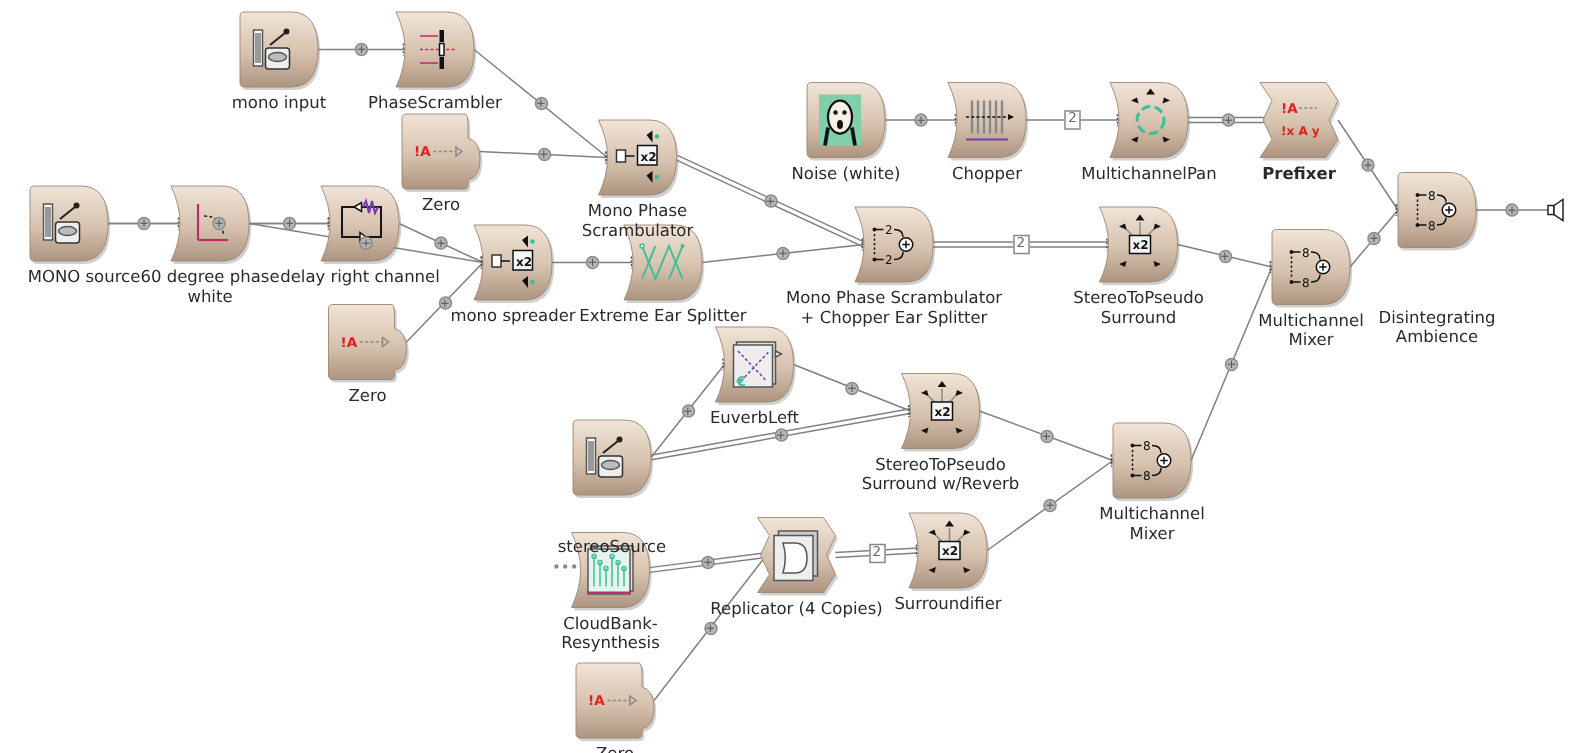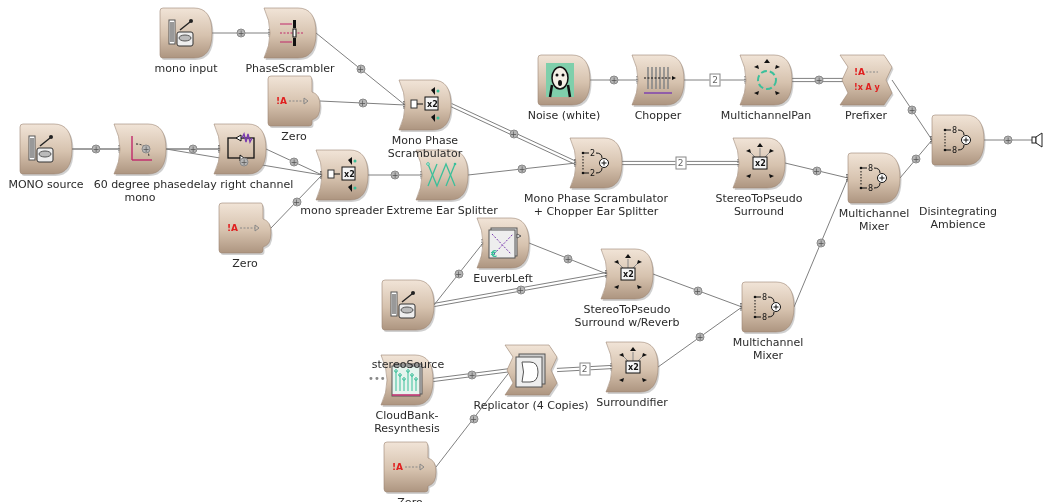--- a/index.html
+++ b/index.html
@@ -444,26 +444,26 @@
       <div class="label" style="left: 290px; top: 62px;">
         <div>PhaseScrambler</div>
       </div>
       <div class="label" style="left: 294px; top: 130px;">
         <div>Zero</div>
       </div>
       <div class="label" style="left: 425px; top: 134px;">
         <div>Mono Phase</div>
         <div>Scrambulator</div>
       </div>
-      <div class="label" style="left: 46px; top: 178px;">
+      <div class="label" style="left: 56px; top: 178px;">
         <div>MONO source</div>
       </div>
       <div class="label" style="left: 140px; top: 178px;">
         <div>60 degree phase</div>
-        <div>mono</div>
+        <div>white</div>
       </div>
       <div class="label" style="left: 240px; top: 178px;">
         <div>delay right channel</div>
       </div>
       <div class="label" style="left: 245px; top: 257px;">
         <div>Zero</div>
       </div>
       <div class="label" style="left: 342px; top: 204px;">
         <div>mono spreader</div>
       </div>
@@ -472,21 +472,21 @@
       </div>
       <div class="label" style="left: 564px; top: 109px;">
         <div>Noise (white)</div>
       </div>
       <div class="label" style="left: 658px; top: 109px;">
         <div>Chopper</div>
       </div>
       <div class="label" style="left: 766px; top: 109px; text-align: right;">
         <div>MultichannelPan</div>
       </div>
-      <div class="label" style="left: 866px; top: 109px;">
+      <div class="label" style="left: 866px; top: 109px; font-weight: bold;">
         <div>Prefixer</div>
       </div>
       <div class="label" style="left: 596px; top: 192px;">
         <div>Mono Phase Scrambulator</div>
         <div>+ Chopper Ear Splitter</div>
       </div>
       <div class="label" style="left: 759px; top: 192px;">
         <div>StereoToPseudo</div>
         <div>Surround</div>
       </div>

